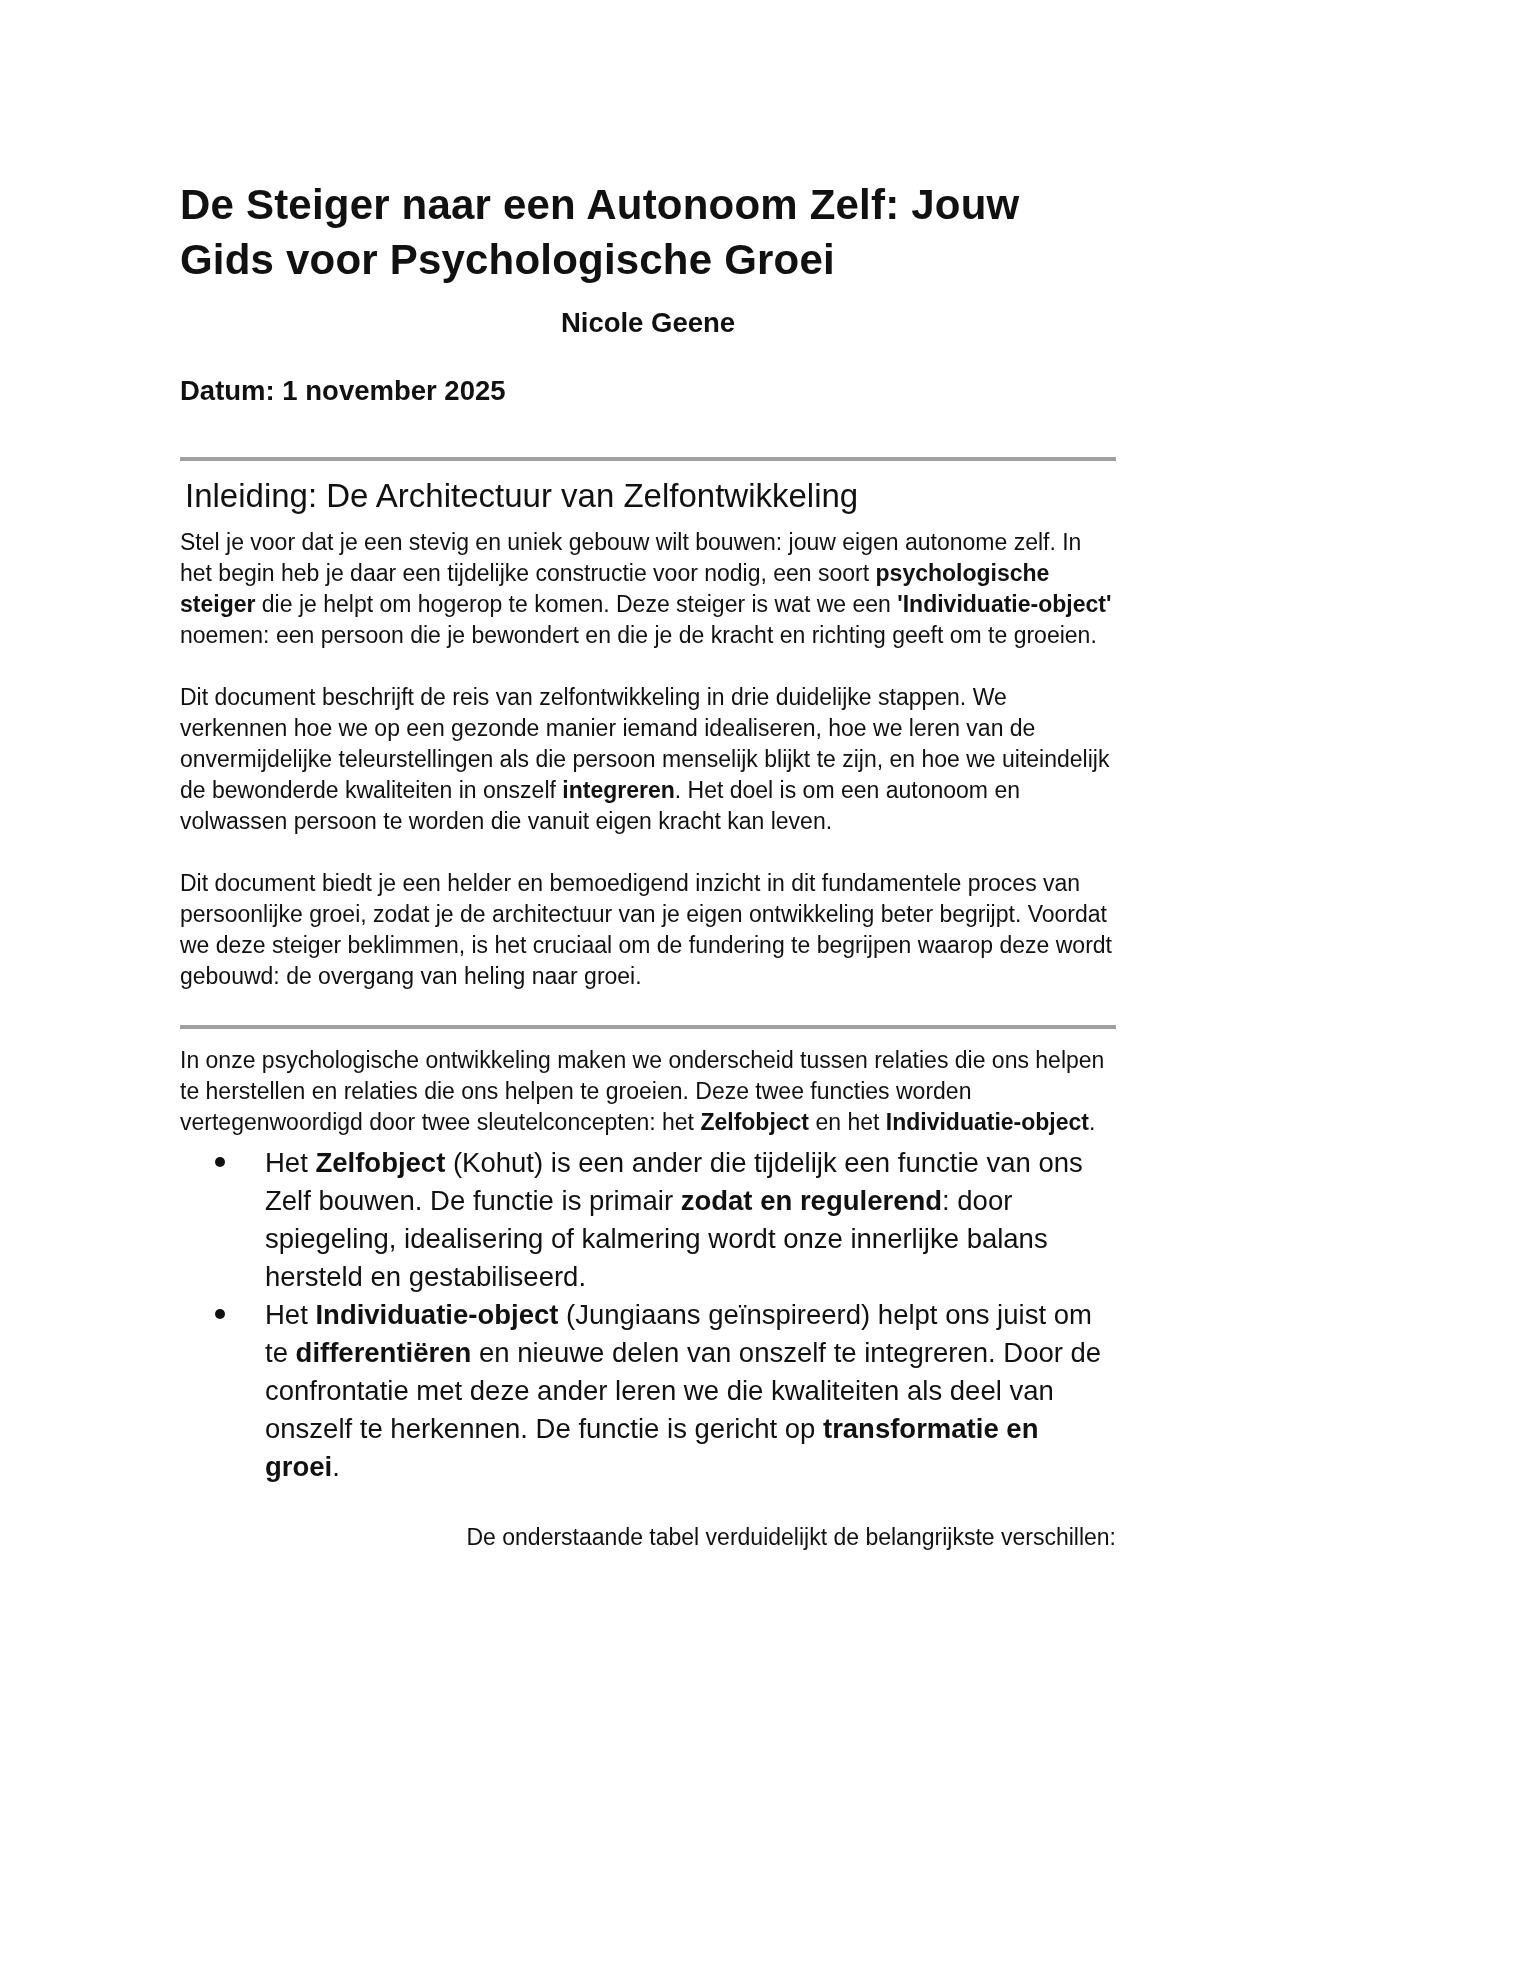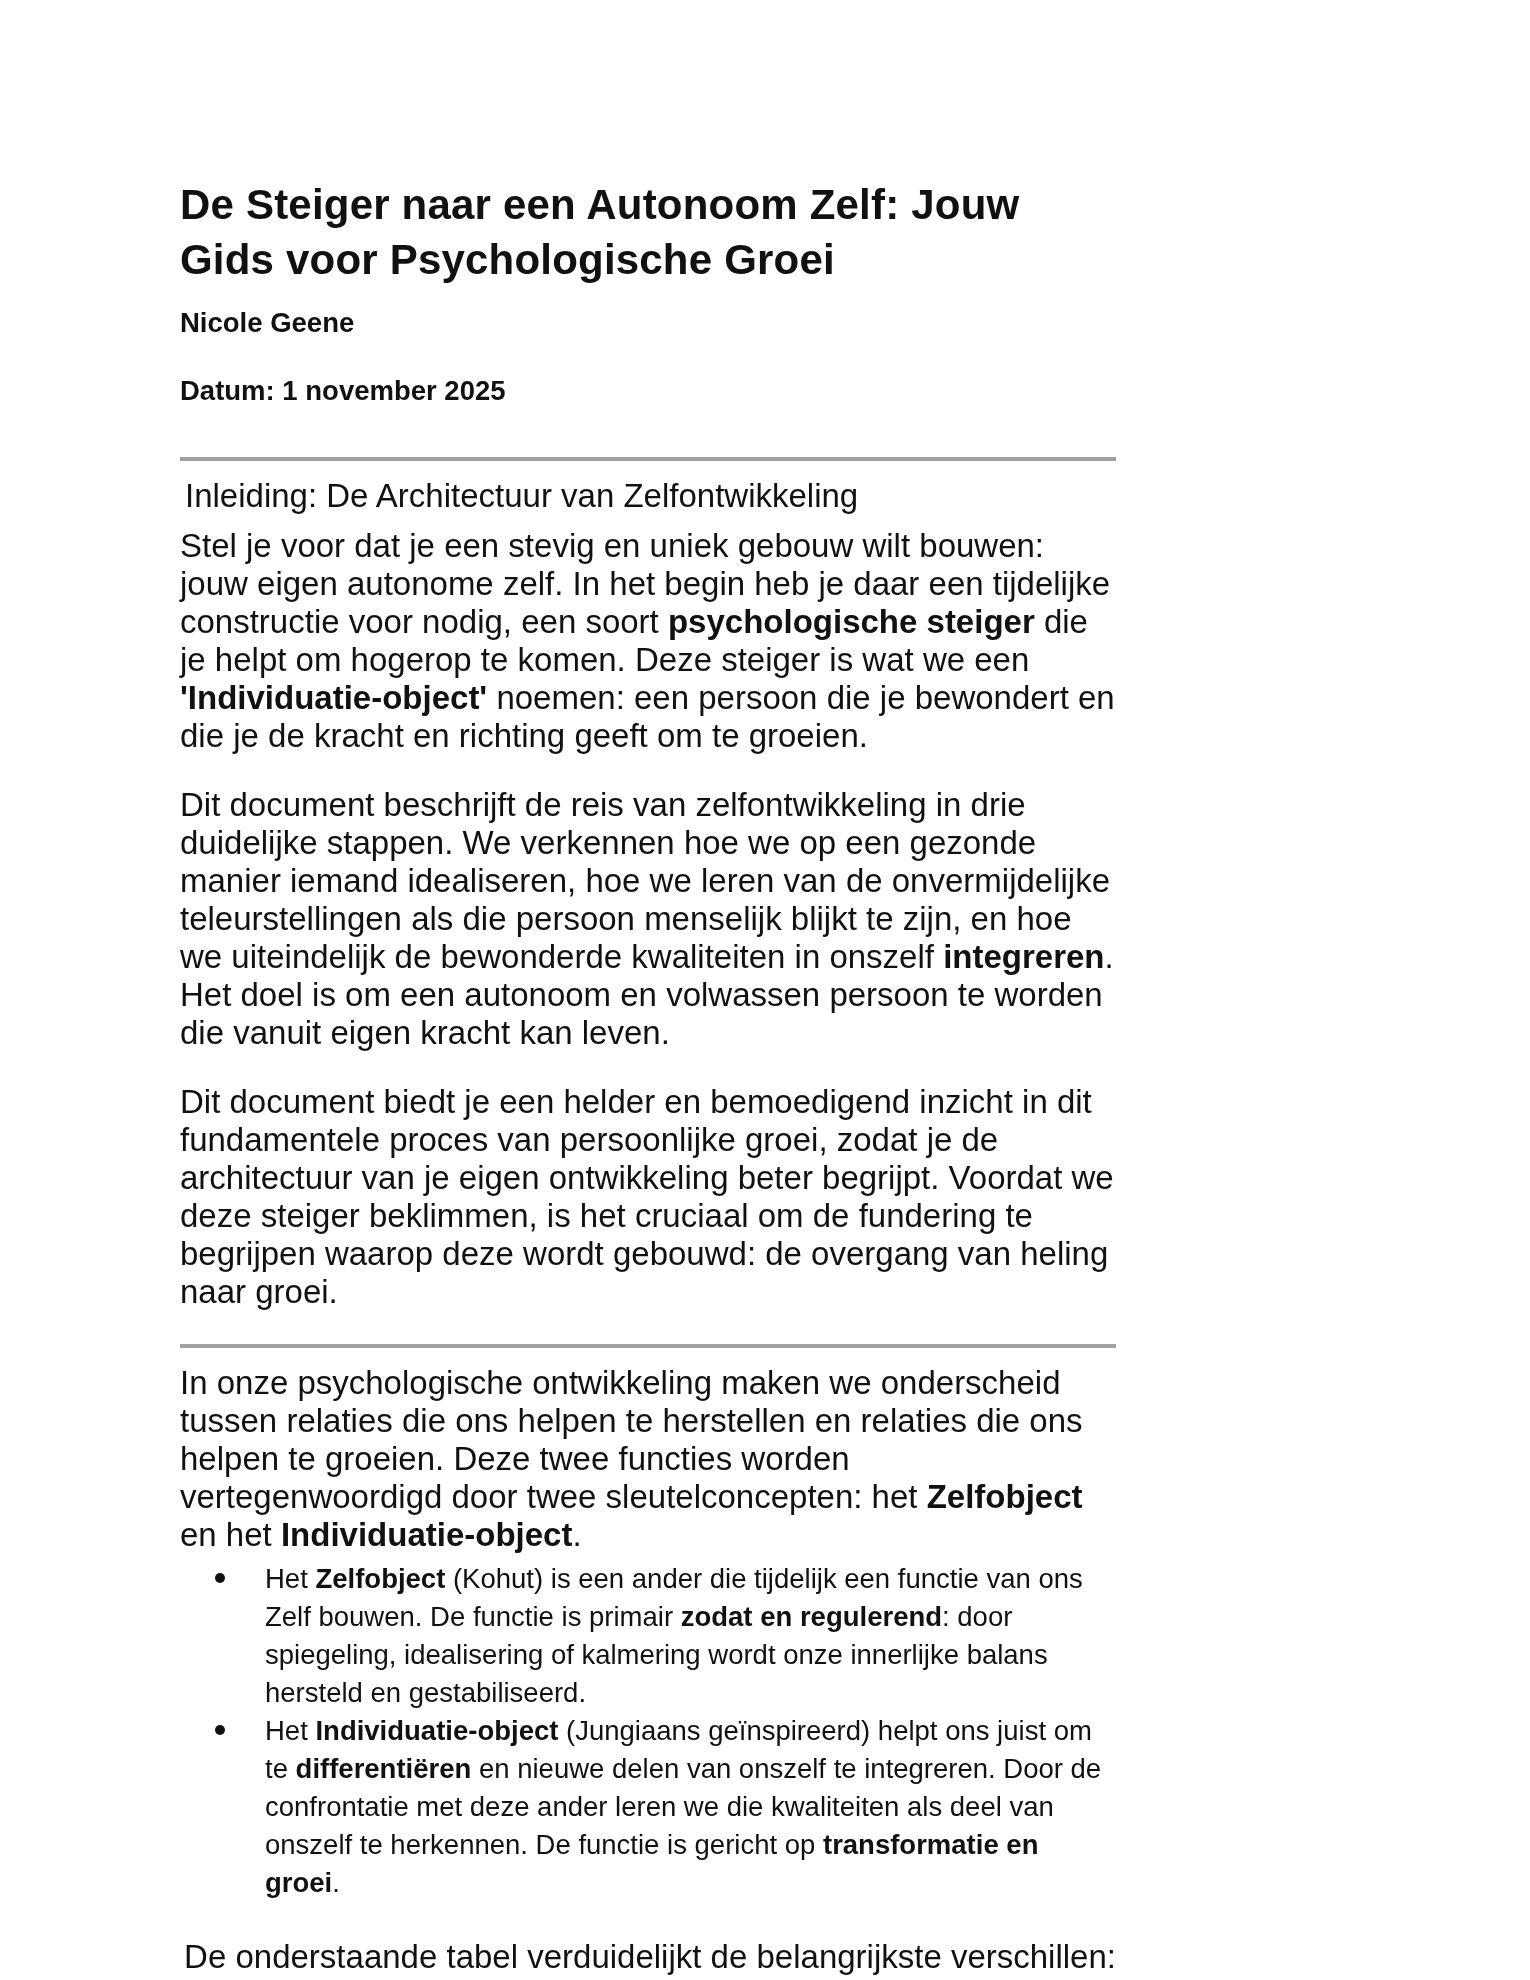--- a/index.html
+++ b/index.html
@@ -22,38 +22,38 @@
     font-weight: 700;
     line-height: 55px;
     margin: 0;
     letter-spacing: 0.2px;
   }
   .meta {
     font-size: 27.5px;
     font-weight: 700;
     line-height: 38px;
   }
-  .author { margin: 17px 0 0 0; }
+  .author { margin: 17px 0 0 0; text-align: center; }
   .date   { margin: 30px 0 0 0; }
   .rule {
     border: none;
     height: 4px;
     background: #a0a0a0;
   }
   .rule-1 { margin: 47px 0 0 0; }
   .rule-2 { margin: 33px 0 0 0; }
   .heading {
     font-size: 33px;
     font-weight: 400;
     line-height: 42px;
     margin: 14px 0 0 5px;
   }
   p.body {
-    font-size: 33px;
-    line-height: 38px;
+    font-size: 23px;
+    line-height: 31px;
     margin: 31px 0 0 0;
   }
   p.p-after-heading  { margin-top: 10px; }
   p.p-after-heading2 { margin-top: 16px; }
   ul.bullets {
     list-style: none;
     margin: 6px 0 0 0;
     padding: 0;
     font-size: 27.5px;
     line-height: 38px;

